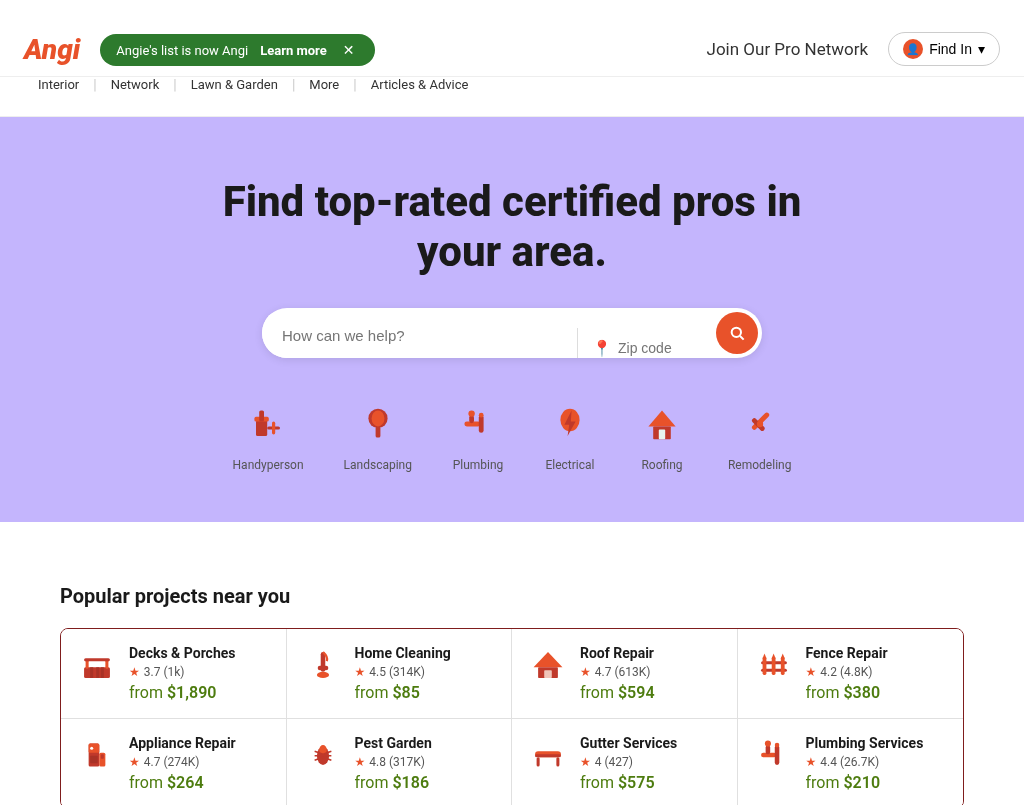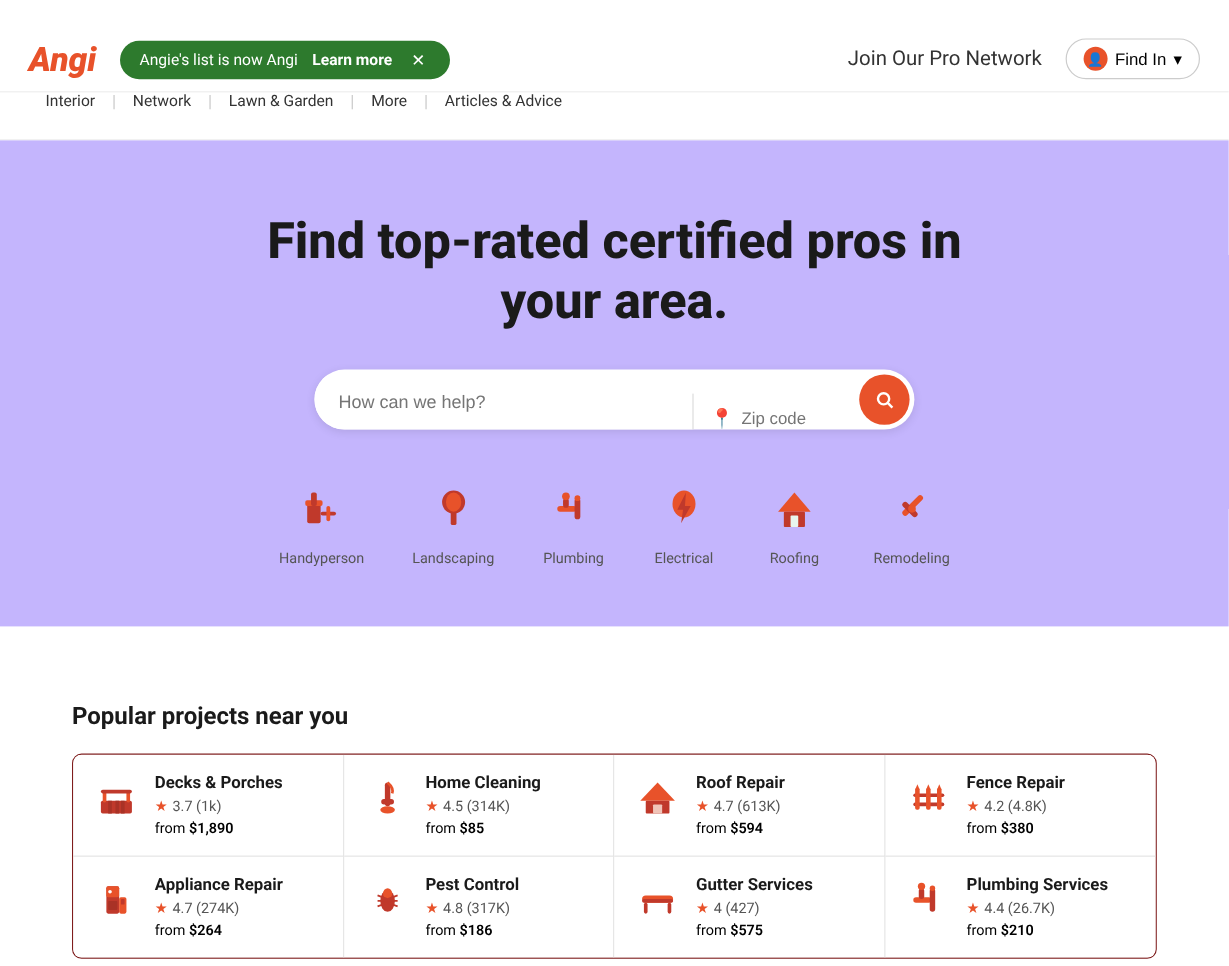--- a/index.html
+++ b/index.html
@@ -43,21 +43,21 @@
     .section-title { font-size: 20px; font-weight: 700; color: #1a1a1a; margin-bottom: 20px; }
     .projects-grid { display: grid; grid-template-columns: repeat(4, 1fr); gap: 0; border: 1px solid #7f1d1d; border-radius: 8px; overflow: hidden; }
     .project-card { padding: 16px; border-right: 1px solid #e0e0e0; border-bottom: 1px solid #e0e0e0; display: flex; align-items: flex-start; gap: 12px; background: #fff; cursor: pointer; transition: background 0.15s; }
     .project-card:nth-child(4n) { border-right: none; }
     .project-card:nth-child(n+5) { border-bottom: none; }
     .project-icon { width: 40px; height: 40px; flex-shrink: 0; display: flex; align-items: center; justify-content: center; font-size: 26px; }
     .project-info { flex: 1; }
     .project-name { font-size: 14px; font-weight: 700; color: #1a1a1a; margin-bottom: 4px; }
     .project-rating { display: flex; align-items: center; gap: 4px; font-size: 12px; color: #555; margin-bottom: 4px; }
     .star { color: #e8522a; font-size: 12px; }
-    .project-price { font-size: 12px; color: #000000; }
+    .project-price { font-size: 16px; color: #4d7c0f; }
     .project-price strong { font-weight: 600; }
 
     
     .footer-note { padding: 12px 60px; font-size: 11px; color: #888; border-top: 1px solid #eee; }
   </style>
 </head>
 <body>
 
 <header class="header">
   <div class="logo">Angi</div>
@@ -292,21 +292,21 @@
             <ellipse cx="25" cy="18" rx="5" ry="6" fill="#e8522a"></ellipse>
             <line x1="14" y1="20" x2="25" y2="24" stroke="#c0392b" stroke-width="2"></line>
             <line x1="14" y1="26" x2="25" y2="26" stroke="#c0392b" stroke-width="2"></line>
             <line x1="14" y1="32" x2="25" y2="28" stroke="#c0392b" stroke-width="2"></line>
             <line x1="36" y1="20" x2="25" y2="24" stroke="#c0392b" stroke-width="2"></line>
             <line x1="36" y1="26" x2="25" y2="26" stroke="#c0392b" stroke-width="2"></line>
             <line x1="36" y1="32" x2="25" y2="28" stroke="#c0392b" stroke-width="2"></line>
           </svg>
       </div>
       <div class="project-info">
-        <div class="project-name">Pest Control</div>
+        <div class="project-name">Pest Garden</div>
         <div class="project-rating">
           <span class="star">★</span>
           <span>4.8 (317K)</span>
         </div>
         <div class="project-price">from <strong>$186</strong></div>
       </div>
     </div>
 
     <div class="project-card">
       <div class="project-icon">

